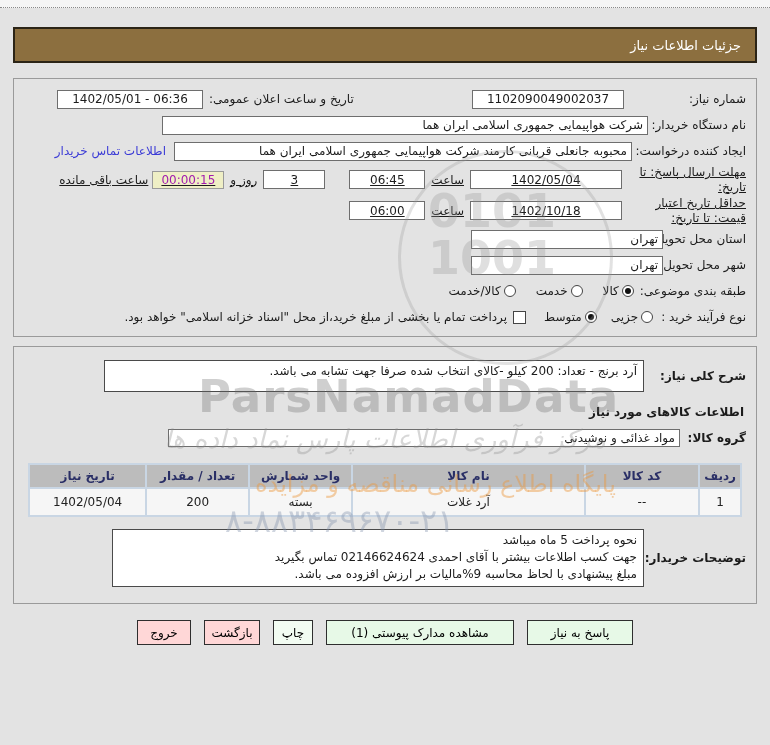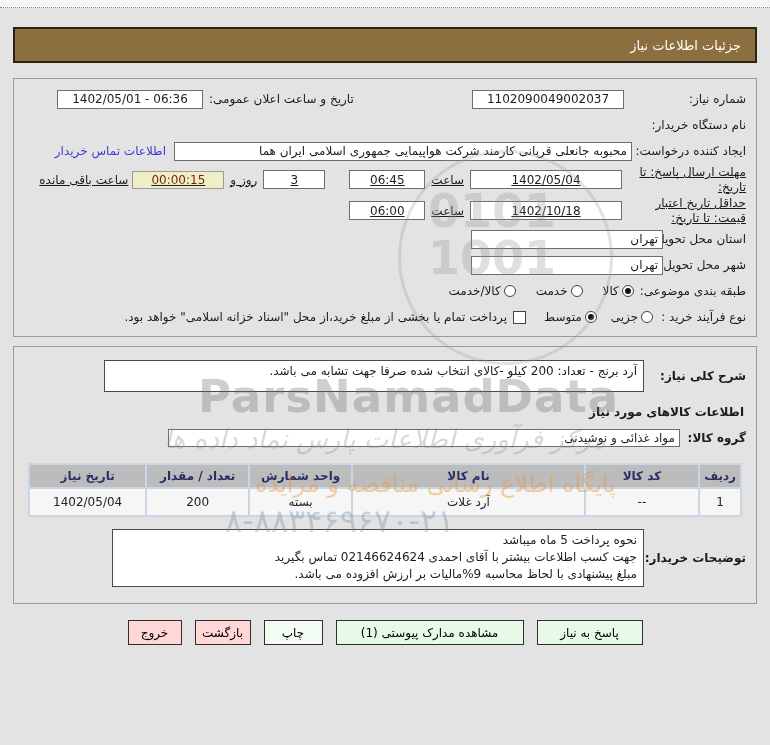--- a/index.html
+++ b/index.html
@@ -32,21 +32,21 @@
     display:flex; align-items:center; padding:0 4px;
     overflow:hidden; white-space:nowrap;
   }
   .ctr { justify-content:center; }
   .ltr { direction:ltr; }
   .spacer { flex:1; }
   .link { color:#3b3bd6; cursor:pointer; white-space:nowrap; }
   .radio { width:12px; height:12px; border:1px solid #444; border-radius:50%; background:#fff; display:inline-block; position:relative; flex:none; }
   .radio.sel::after { content:""; position:absolute; inset:2px; background:#111; border-radius:50%; }
   .chk { width:13px; height:13px; border:1px solid #444; background:#fff; flex:none; }
-  .badge { background:#efefc5; border:1px solid #9a9a9a; color:#7f1d1d; height:18px; width:92px; display:flex; align-items:center; justify-content:center; flex:none; }
+  .badge { background:#efefc5; border:1px solid #9a9a9a; color:#a21caf; height:18px; width:72px; display:flex; align-items:center; justify-content:center; flex:none; }
   .area { background:#fff; border:1px solid #4a4a4a; padding:2px 6px; display:block; }
   .area .line { line-height:17px; text-align:right; white-space:nowrap; }
   .heading { margin:10px 2px 0; text-align:right; }
   table { border-collapse:separate; border-spacing:2px; background:#c9d6e4; width:calc(100% - 8px); margin:12px 4px 0; }
   th { background:#bcbcbc; color:#2a2f66; font-size:12px; font-weight:bold; height:22px; text-align:center; }
   td { background:#f6f6f6; height:26px; text-align:center; color:#222; }
   .btnrow { display:flex; justify-content:center; margin-top:16px; gap:13px; }
   .btn {
     height:25px; border:1px solid #2e2e2e; display:flex; align-items:center; justify-content:center;
     font-size:12px; font-family:inherit; padding:0 6px; cursor:pointer; flex:none;
@@ -87,20 +87,21 @@
     <div class="frow">
       <span class="lbl nw" style="width:100px">شماره نیاز:</span>
       <div class="ibox ctr ltr" style="width:152px;margin-right:22px">1102090049002037</div>
       <span class="spacer"></span>
       <span class="lbl nw">تاریخ و ساعت اعلان عمومی:</span>
       <div class="ibox ctr ltr" style="width:146px;margin-right:6px;margin-left:33px">1402/05/01 - 06:36</div>
     </div>
 
     <div class="frow">
       <span class="lbl nw" style="width:96px">نام دستگاه خریدار:</span>
+      <div class="ibox" style="width:486px;margin-right:2px">شرکت هواپیمایی جمهوری اسلامی ایران هما</div>
     </div>
 
     <div class="frow">
       <span class="lbl nw" style="width:112px">ایجاد کننده درخواست:</span>
       <div class="ibox" style="width:458px;margin-right:2px">محبوبه جانعلی قربانی کارمند شرکت هواپیمایی جمهوری اسلامی ایران هما</div>
       <span class="link" style="margin-right:8px">اطلاعات تماس خریدار</span>
     </div>
 
     <div class="frow tall">
       <span class="lbl" style="width:122px">مهلت ارسال پاسخ: تا تاریخ:</span>
@@ -198,18 +199,18 @@
         <div class="line">جهت کسب اطلاعات بیشتر با آقای احمدی 02146624624 تماس بگیرید</div>
         <div class="line">مبلغ پیشنهادی با لحاظ محاسبه 9%مالیات بر ارزش افزوده می باشد.</div>
       </div>
     </div>
 
   </div>
 
   <div class="btnrow">
     <button class="btn green" style="width:106px">پاسخ به نیاز</button>
     <button class="btn green" style="width:188px">مشاهده مدارک پیوستی (1)</button>
-    <button class="btn pale" style="width:59px">چاپ</button>
+    <button class="btn pale" style="width:40px">چاپ</button>
     <button class="btn pink" style="width:56px">بازگشت</button>
     <button class="btn pink" style="width:54px">خروج</button>
   </div>
 
 </div>
 
 </body></html>

